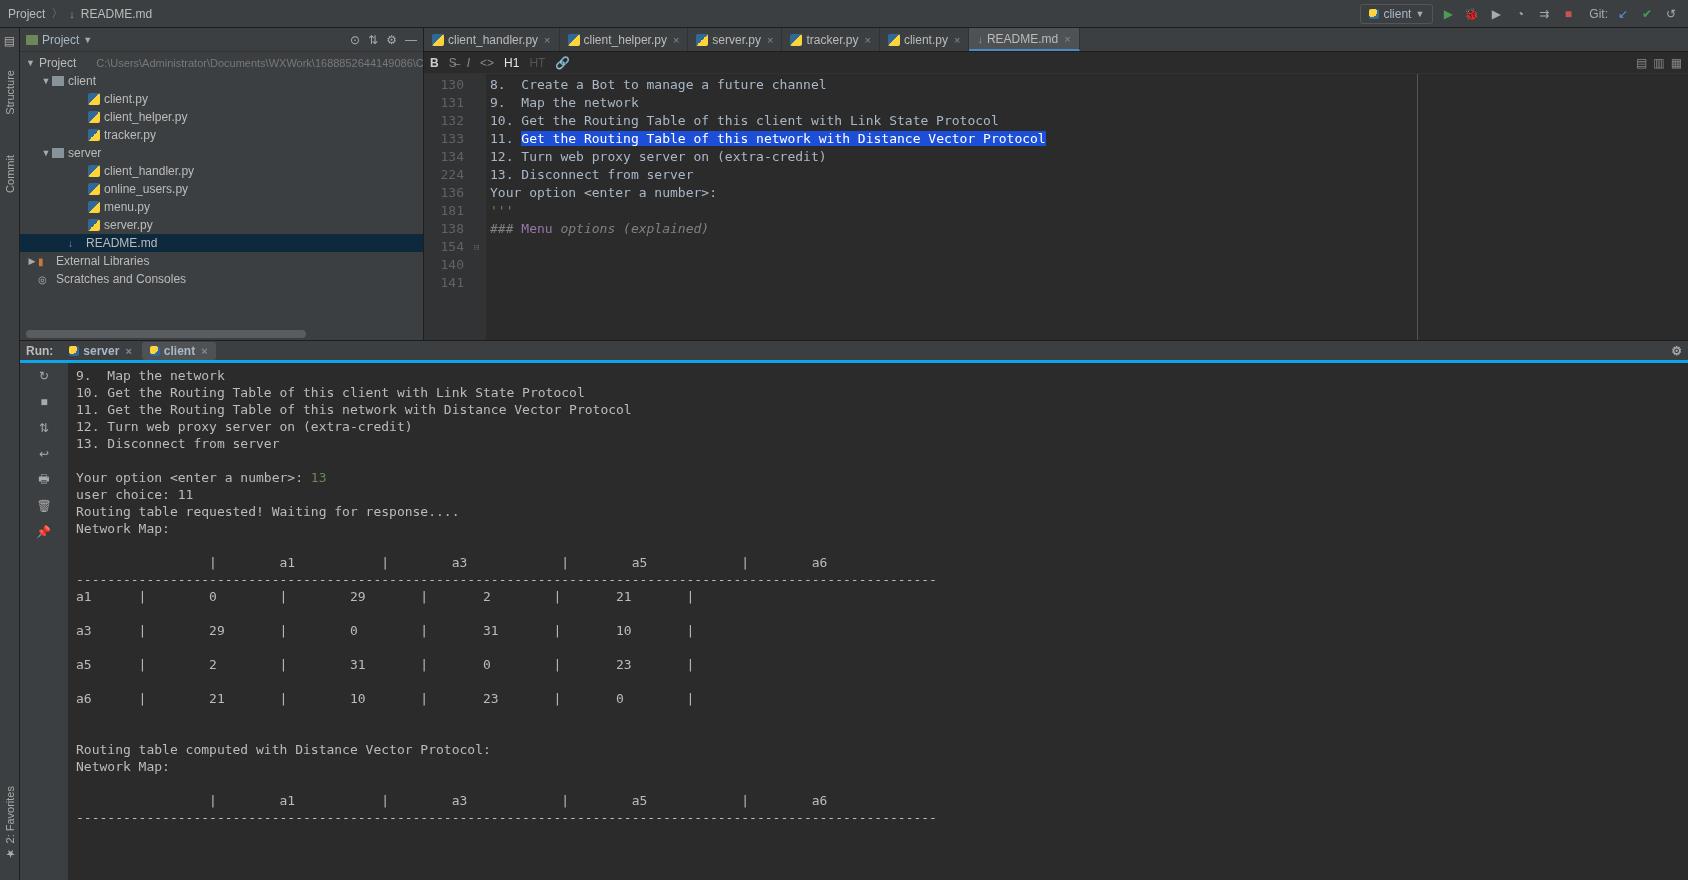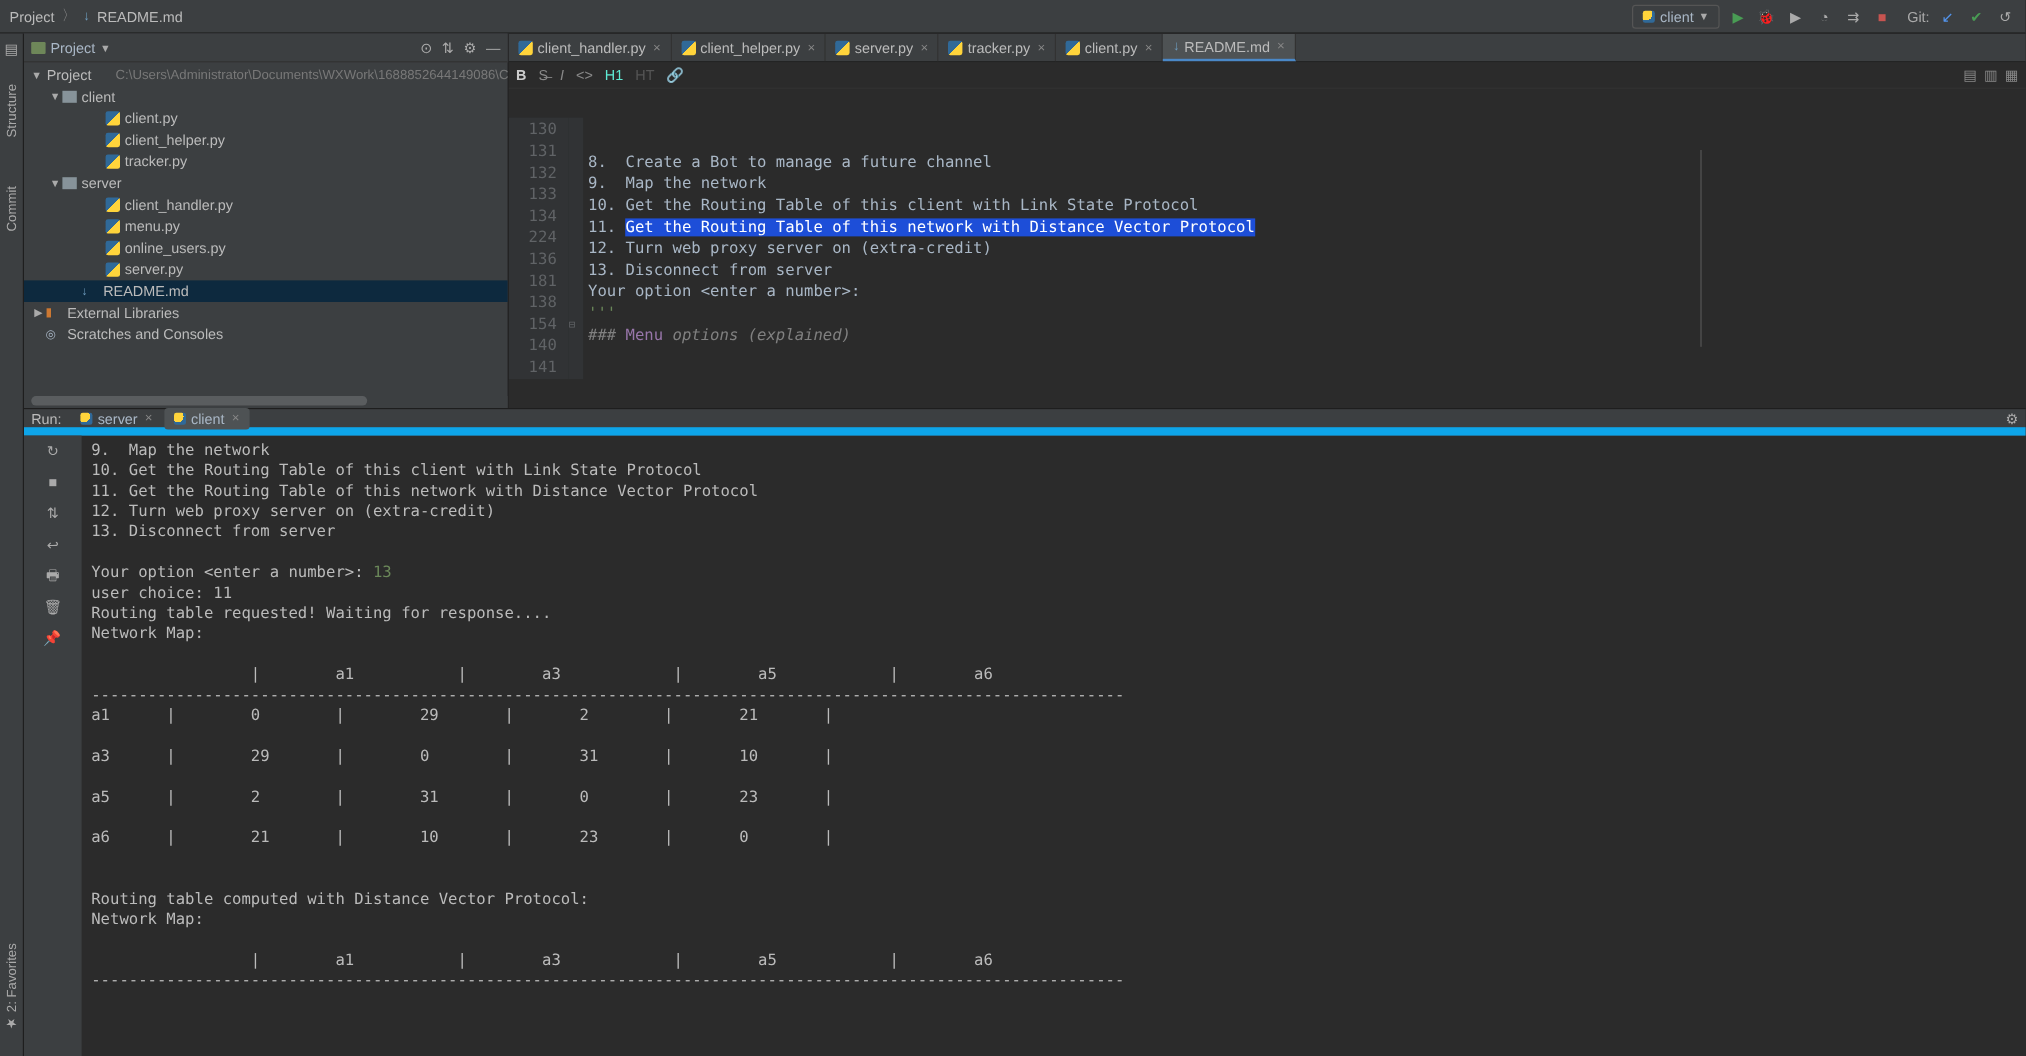--- a/index.html
+++ b/index.html
@@ -256,21 +256,20 @@
     .ed-btn { cursor: pointer; font-size: 12px; }
     .ed-btn.bold { font-weight: bold; color: #ccc; }
     .ed-btn.ital { font-style: italic; }
 
     .editor-body {
       flex: 1;
       display: flex;
       overflow: hidden;
       font-family: "Consolas", monospace;
       font-size: 13px;
-      align-items: center;
     }
     .gutter {
       width: 50px;
       background: #313335;
       color: #606366;
       text-align: right;
       padding-right: 10px;
       line-height: 18px;
       padding-top: 2px;
     }
@@ -315,21 +314,22 @@
       display: flex;
       flex-direction: column;
     }
     .run-header {
       height: 22px;
       background: #3c3f41;
       display: flex;
       align-items: center;
       padding: 0 6px;
       justify-content: space-between;
-      border-bottom: 7px solid #0ea5e9;
+      border-bottom: 3px solid #0ea5e9;
+      font-weight: bold;
     }
     .run-label { color: #bbb; font-size: 12px; margin-right: 8px; }
     .run-tabs { display: flex; gap: 2px; }
     .run-tab {
       display: flex;
       align-items: center;
       padding: 2px 8px;
       gap: 4px;
       cursor: pointer;
       border-radius: 3px;
@@ -457,26 +457,26 @@
             <span class="tree-label">server</span>
           </div>
           <div class="tree-row indent-3">
               <span class="tree-toggle"></span>
               <span class="py-ic tree-icon"></span>
               <span class="tree-label">client_handler.py</span>
             </div>
           <div class="tree-row indent-3">
               <span class="tree-toggle"></span>
               <span class="py-ic tree-icon"></span>
+              <span class="tree-label">online_users.py</span>
+            </div>
+          <div class="tree-row indent-3">
+              <span class="tree-toggle"></span>
+              <span class="py-ic tree-icon"></span>
               <span class="tree-label">menu.py</span>
-            </div>
-          <div class="tree-row indent-3">
-              <span class="tree-toggle"></span>
-              <span class="py-ic tree-icon"></span>
-              <span class="tree-label">online_users.py</span>
             </div>
           <div class="tree-row indent-3">
               <span class="tree-toggle"></span>
               <span class="py-ic tree-icon"></span>
               <span class="tree-label">server.py</span>
             </div>
           <div class="tree-row indent-1b selected">
               <span class="tree-toggle"></span>
               <span class="md-icon tree-icon">↓</span>
               <span class="tree-label">README.md</span>
@@ -529,21 +529,21 @@
               <span>README.md</span>
               <span class="tab-close">×</span>
             </div>
         </div>
         <div class="ed-toolbar">
           <div class="ed-tools-l">
             <span class="ed-btn bold">B</span>
             <span class="ed-btn">S̶</span>
             <span class="ed-btn ital">I</span>
             <span class="ed-btn">&lt;&gt;</span>
-            <span class="ed-btn" style="color:#5eead4">H1</span>
+            <span class="ed-btn" style="color:#e5e5e5">H1</span>
             <span class="ed-btn" style="color:#555">HT</span>
             <span class="ed-btn">🔗</span>
           </div>
           <div class="ed-tools-r">
             <span class="ed-btn">▤</span>
             <span class="ed-btn">▥</span>
             <span class="ed-btn">▦</span>
           </div>
         </div>
         <div class="editor-body">

